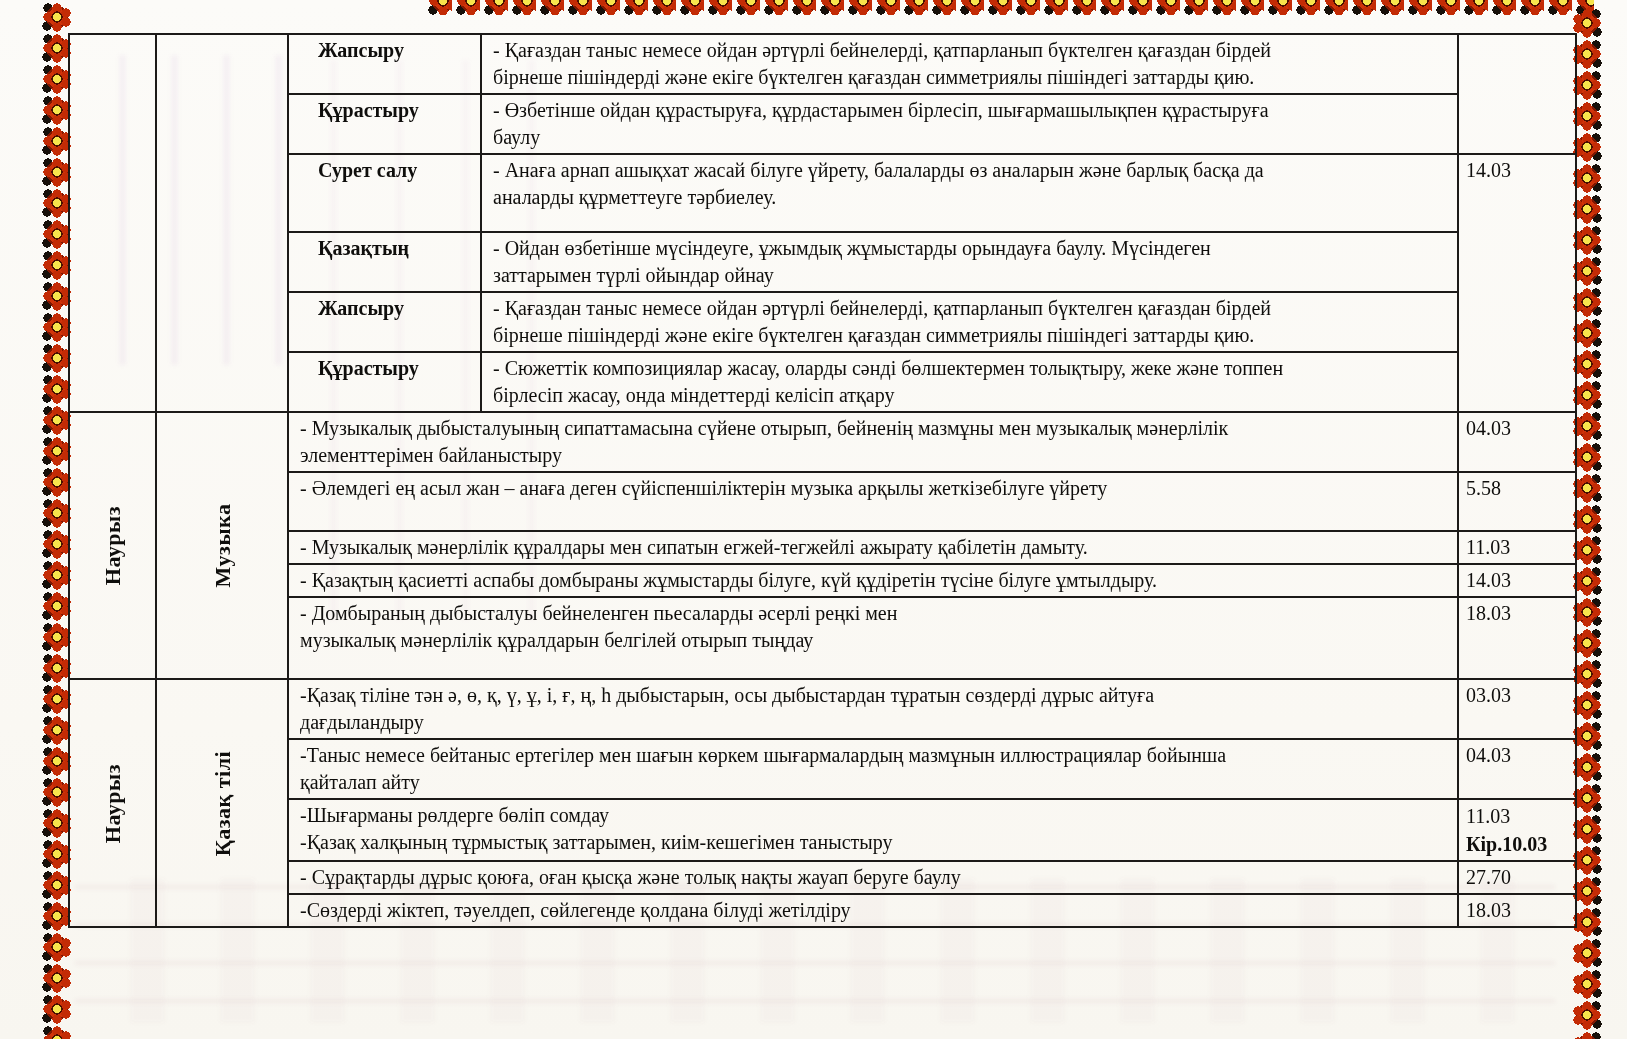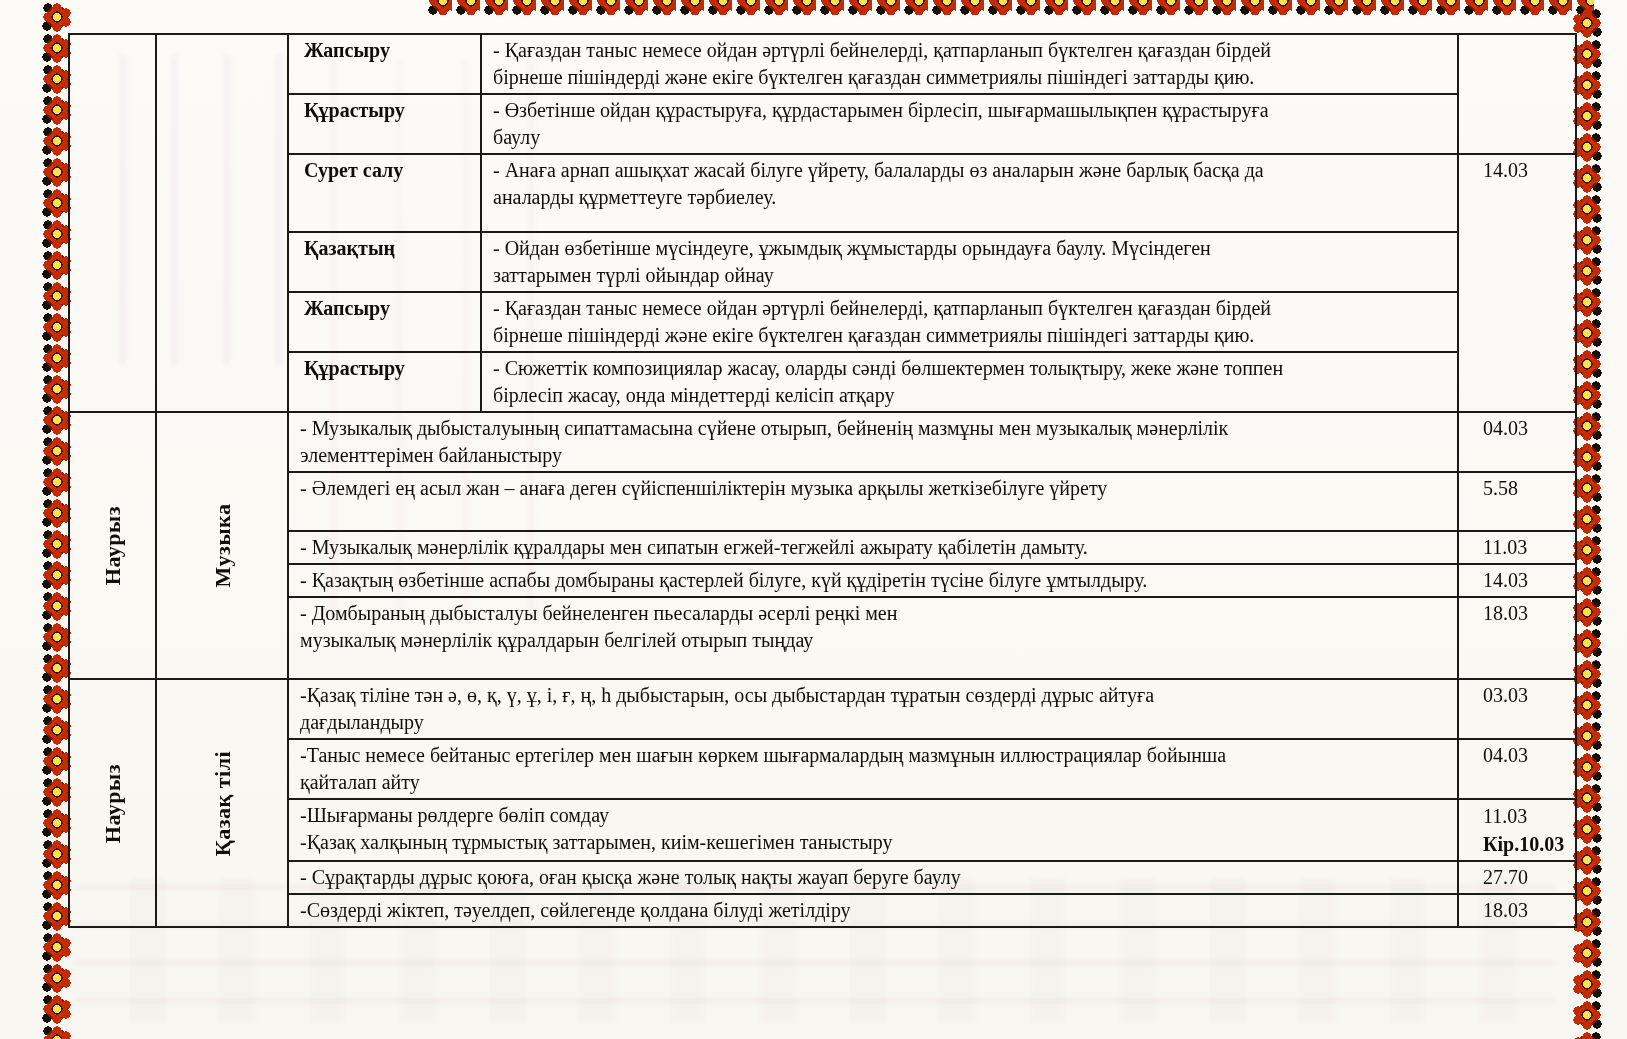--- a/index.html
+++ b/index.html
@@ -72,23 +72,23 @@
     overflow:hidden;
   }
   td.month, td.subject{vertical-align:middle;text-align:center;padding:0;}
   .vert{
     transform:rotate(-90deg);
     white-space:nowrap;
     font-weight:bold;
     font-size:22px;
     letter-spacing:.5px;
   }
-  td.act{font-weight:bold;padding-left:15px;margin-top:20px;}
+  td.act{font-weight:bold;padding-left:29px;margin-top:20px;}
   td.desc{white-space:pre-line;}
-  td.date{padding-left:24px;white-space:nowrap;}
+  td.date{padding-left:7px;white-space:nowrap;}
   td.date .b{display:block;font-weight:bold;}
   td.date span{display:block;line-height:28px;}
 </style>
 </head>
 <body>
 
 <div id="canvas">
 
   <div class="flower-strip strip-top"></div>
   <div class="flower-strip strip-left"></div>
@@ -171,21 +171,21 @@
       </tr>
       <tr style="height:59px">
         <td class="desc">- Әлемдегі ең асыл жан – анаға деген сүйіспеншіліктерін музыка арқылы жеткізебілуге үйрету</td>
         <td class="date">5.58</td>
       </tr>
       <tr style="height:30px">
         <td class="desc">- Музыкалық мәнерлілік құралдары мен сипатын егжей-тегжейлі ажырату қабілетін дамыту.</td>
         <td class="date">11.03</td>
       </tr>
       <tr style="height:26px">
-        <td class="desc">- Қазақтың өзбетінше аспабы домбыраны қастерлей білуге, күй құдіретін түсіне білуге ұмтылдыру.</td>
+        <td class="desc">- Қазақтың қасиетті аспабы домбыраны жұмыстарды білуге, күй құдіретін түсіне білуге ұмтылдыру.</td>
         <td class="date">14.03</td>
       </tr>
       <tr style="height:82px">
         <td class="desc">- Домбыраның дыбысталуы бейнеленген пьесаларды әсерлі реңкі мен
 музыкалық мәнерлілік құралдарын белгілей отырып тыңдау</td>
         <td class="date">18.03</td>
       </tr>
       </tbody>
     </table>
 

